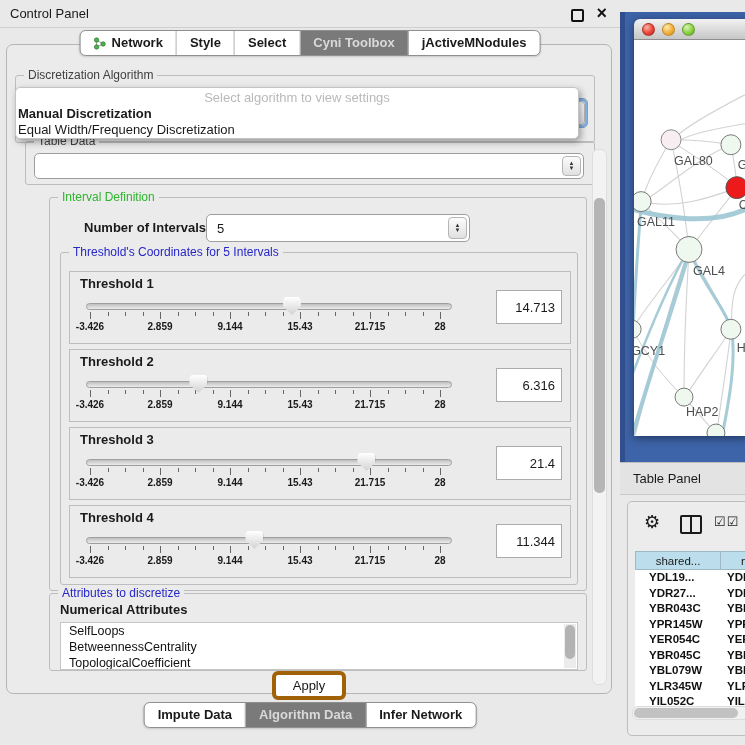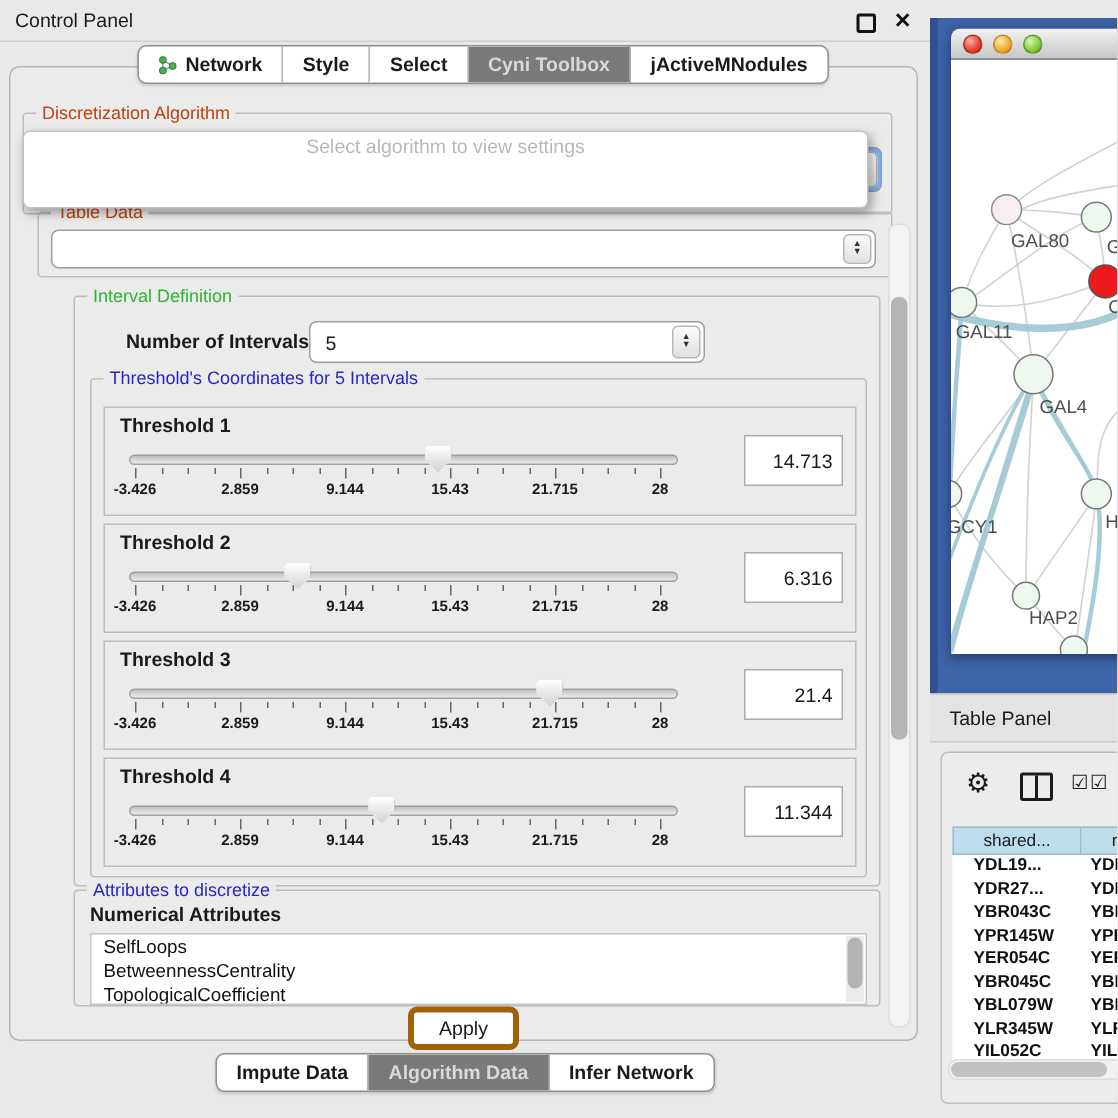--- a/index.html
+++ b/index.html
@@ -9,26 +9,26 @@
   .cp{position:absolute;left:0;top:0;width:620px;height:745px;background:#e9e9e9;}
   .cp-title{position:absolute;top:0;left:0;right:0;height:27px;border-bottom:1px solid #cfcfcf;}
   .cp-title .t{position:absolute;left:10px;top:6px;font-size:13px;}
   .float-ic{position:absolute;right:36px;top:9px;width:9px;height:9px;border:2px solid #111;border-radius:2px;}
   .close-ic{position:absolute;right:13px;top:3px;font-size:18px;font-weight:bold;color:#111;}
   .seg{display:flex;background:#fff;border:1px solid #8f8f8f;border-radius:6px;height:24px;
        line-height:24px;font-size:13px;overflow:hidden;box-shadow:0 1px 2px rgba(0,0,0,.15);}
   .seg .tab{padding:0 13px;border-right:1px solid #b3b3b3;display:flex;align-items:center;gap:5px;white-space:nowrap;font-weight:bold;color:#1a1a1a;}
   .seg .tab:last-child{border-right:none;}
   .seg .tab.sel{background:#7a7a7a;color:#d9d9d9;}
-  .top-seg{position:absolute;top:30px;left:50%;transform:translateX(-50%);z-index:6;margin-left:12px;}
+  .top-seg{position:absolute;top:30px;left:50%;transform:translateX(-50%);z-index:6;}
   .bottom-seg{position:absolute;top:702px;left:50%;transform:translateX(-50%);z-index:6;}
   .cp-outer{position:absolute;left:6px;right:8px;top:44px;bottom:51px;background:#ebebeb;
             border:1px solid #b5b5b5;border-radius:7px;}
   .group{position:absolute;border:1px solid #bdbdbd;border-radius:3px;}
-  .gtitle{position:absolute;top:-8px;left:8px;background:#ebebeb;padding:0 4px;font-size:12px;color:#c2410c;}
+  .gtitle{position:absolute;top:-8px;left:8px;background:#ebebeb;padding:0 4px;font-size:12px;color:#404040;}
   .gtitle.green{color:#2db52d;}
   .gtitle.blue{color:#2626c9;}
   .combo{position:absolute;background:#fff;border:1px solid #9e9e9e;border-radius:5px;font-size:13px;}
   .combo .val{position:absolute;left:10px;top:0;bottom:0;display:flex;align-items:center;}
   .stepper{position:absolute;right:2px;top:2px;bottom:2px;width:17px;display:flex;flex-direction:column;
            align-items:center;justify-content:center;border:1px solid #b5b5b5;border-radius:4px;
            background:linear-gradient(#fcfcfc,#e0e0e0);}
   .stepper span{font-size:6px;line-height:5px;color:#333;}
   .stepper.focused{box-shadow:0 0 0 3px rgba(110,165,230,.85);}
   .disc-group{left:8px;top:30px;width:578px;height:66px;}
@@ -150,20 +150,24 @@
       <div class="combo algo-combo">
         <span class="stepper focused">
           <span>▲</span>
           <span>▼</span>
         </span>
       </div>
     </div>
 
     <div class="popup">
       <div class="popup-placeholder">Select algorithm to view settings</div>
+      <div id="popup-items">
+          <div class="popup-item bold">Manual Discretization</div>
+          <div class="popup-item">Equal Width/Frequency Discretization</div>
+        </div>
     </div>
 
     <div class="group td-group">
       <span class="gtitle">Table Data</span>
       <div class="combo td-combo">
         <span class="stepper">
           <span>▲</span>
           <span>▼</span>
         </span>
       </div>

